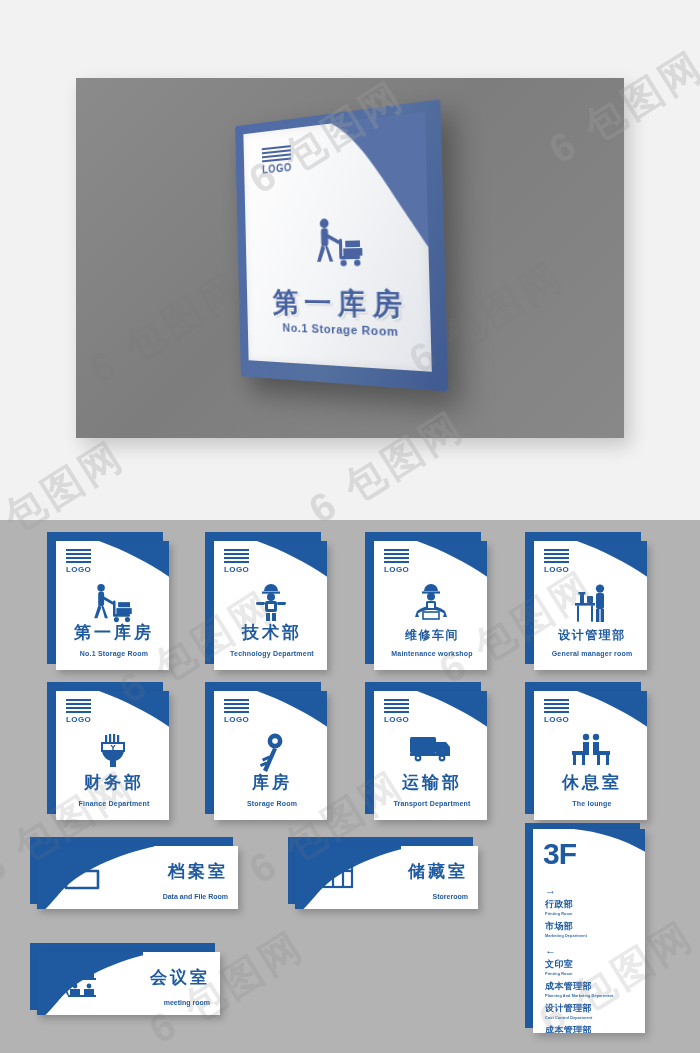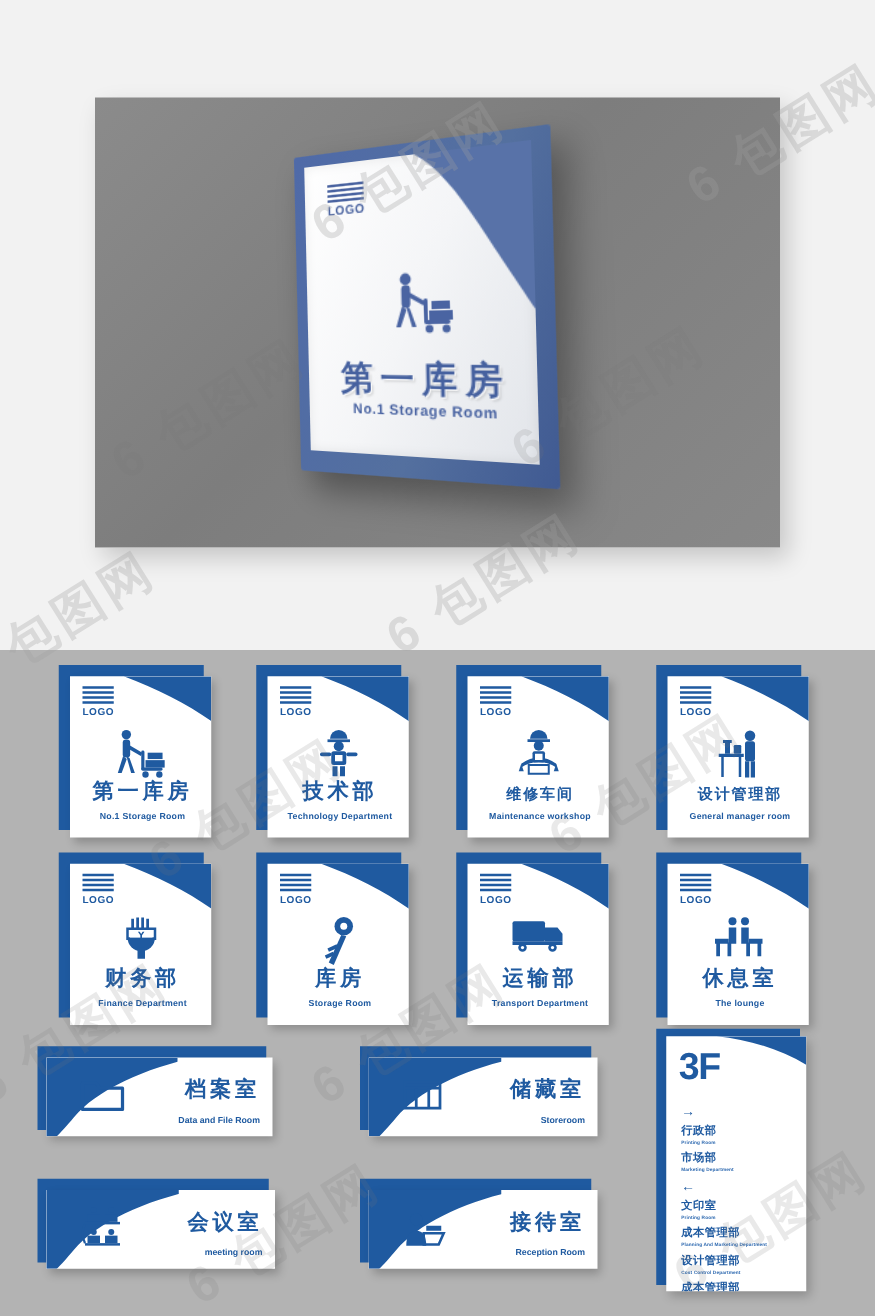--- a/index.html
+++ b/index.html
@@ -404,21 +404,21 @@
           <rect x="14" y="21" width="3" height="11"></rect>
               <rect x="29" y="21" width="3" height="11"></rect>
         </g>
           </svg>
       </div>
       <div class="cn">休息室</div>
       <div class="en">The lounge</div>
     </div>
   </div>
 
-  <div class="card h-card" style="left:30px;  top:317px; width:188px; height:72px;">
+  <div class="card h-card" style="left:30px;  top:317px; width:208px; height:72px;">
     <div class="plate"></div>
     <div class="panel">
       <div class="wave hz"></div>
       <div class="glyph">
         <svg width="38" height="30" viewBox="0 0 38 30">
             <g fill="none" stroke="#1f5aa0" stroke-width="2.6">
           <path d="M3 27 L3 6 L14 6 L17 10 L35 10 L35 27 Z" stroke-linejoin="round"></path>
         </g>
           </svg>
       </div>
@@ -465,38 +465,20 @@
           <rect x="5" y="30" width="28" height="2"></rect>
           <path d="M5 15 q-4 7 0 15" fill="none" stroke="#1f5aa0" stroke-width="1.8"></path>
         </g>
           </svg>
       </div>
       <div class="cn">会议室</div>
       <div class="en">meeting room</div>
     </div>
   </div>
 
-  <div class="card h-card" style="left:288px; top:423px; width:190px; height:72px;">
-    <div class="plate"></div>
-    <div class="panel">
-      <div class="wave hz"></div>
-      <div class="glyph">
-        <svg width="38" height="34" viewBox="0 0 38 34">
-            <g fill="#1f5aa0">
-          <circle cx="12" cy="11" r="5"></circle>
-          <path d="M4 32 q0 -12 8 -12 q8 0 8 12 Z"></path>
-          <path d="M20 16 L32 16 L32 20 L20 20 Z"></path>
-          <path d="M18 22 L34 22 L30 31 L18 31 Z" fill="none" stroke="#1f5aa0" stroke-width="2"></path>
-        </g>
-          </svg>
-      </div>
-      <div class="cn">接待室</div>
-      <div class="en">Reception Room</div>
-    </div>
-  </div>
 
   <div class="dir-card" style="left:525px; top:303px;">
     <div class="plate"></div>
     <div class="panel">
       <div class="wave dir"></div>
       <div class="dir-floor">3F</div>
 
       <div class="dir-group g1">
         <div class="dir-arrow">→</div>
         <div class="dir-item">

